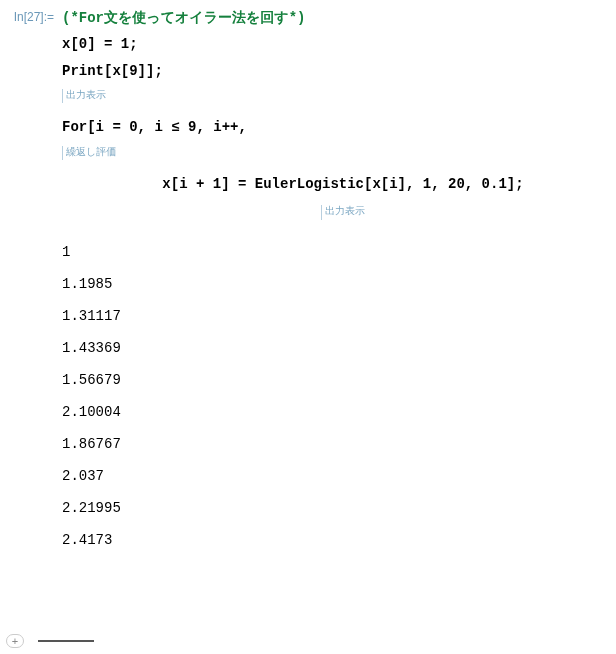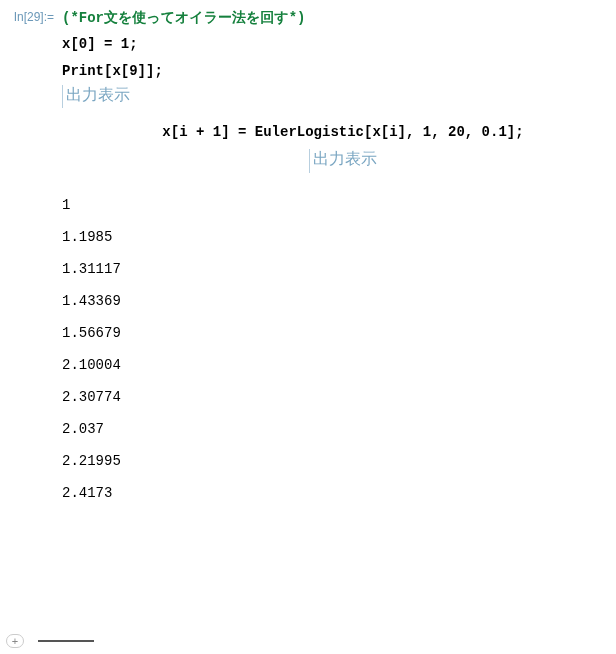--- a/index.html
+++ b/index.html
@@ -40,21 +40,21 @@
     .comment {
       color: #15803d;
       font-weight: bold;
     }
     .code-line {
       margin-bottom: 3px;
     }
     .annotation {
       color: #7aa6c2;
       font-weight: normal;
-      font-size: 16px;
+      font-size: 10px;
       border-left: 1px solid #b8cfdf;
       padding-left: 3px;
       margin-top: 1px;
       margin-bottom: 8px;
       display: inline-block;
     }
     .code-block {
       margin-bottom: 6px;
     }
     .indent {
@@ -96,48 +96,52 @@
       background: #555555;
     }
     .le {
       font-weight: bold;
     }
   </style>
 </head>
 <body>
 
 <div class="cell">
-  <div class="in-label">In[29]:=</div>
+  <div class="in-label">In[27]:=</div>
   <div class="code-content">
     <div class="code-block">
       <div class="code-line comment">(*For文を使ってオイラー法を回す*)</div>
     </div>
     <div class="code-block">
       <div class="code-line">x[0] = 1;</div>
     </div>
     <div class="code-block">
       <div class="code-line">Print[x[9]];</div>
       <div class="annotation">出力表示</div>
+    </div>
+    <div class="code-block">
+      <div class="code-line"><span>For[i = 0, i </span><span class="le">≤</span><span> 9, i++,</span></div>
+      <div class="annotation">繰返し評価</div>
     </div>
     <div class="code-block indent">
       <div class="code-line">x[i + 1] = EulerLogistic[x[i], 1, 20, 0.1];</div>
     </div>
     <div class="code-block indent">
       <div class="annotation">出力表示</div>
     </div>
   </div>
 </div>
 
 <div class="output-section">
   <div class="output-line">1</div>
   <div class="output-line">1.1985</div>
   <div class="output-line">1.31117</div>
   <div class="output-line">1.43369</div>
   <div class="output-line">1.56679</div>
   <div class="output-line">2.10004</div>
-  <div class="output-line">2.30774</div>
+  <div class="output-line">1.86767</div>
   <div class="output-line">2.037</div>
   <div class="output-line">2.21995</div>
   <div class="output-line">2.4173</div>
 </div>
 
 <div class="bottom-line"></div>
 <div class="add-button">+</div>
 
 </body></html>

